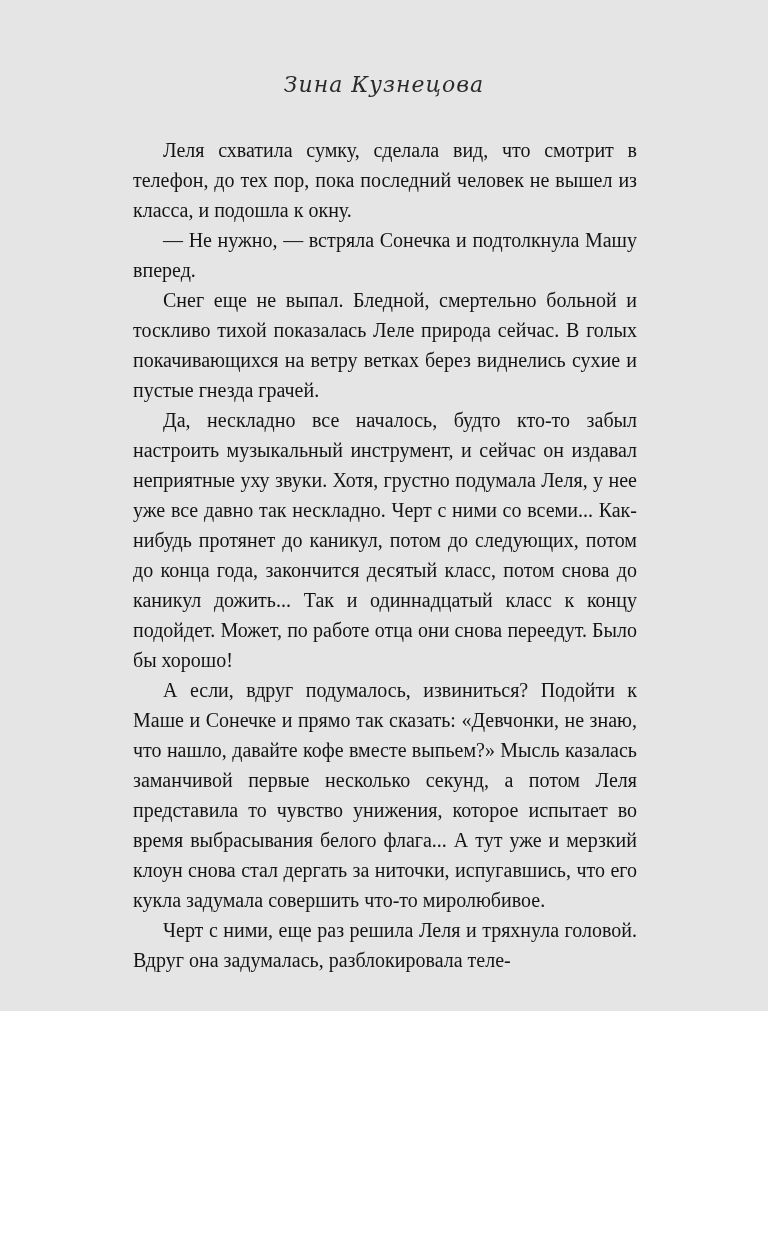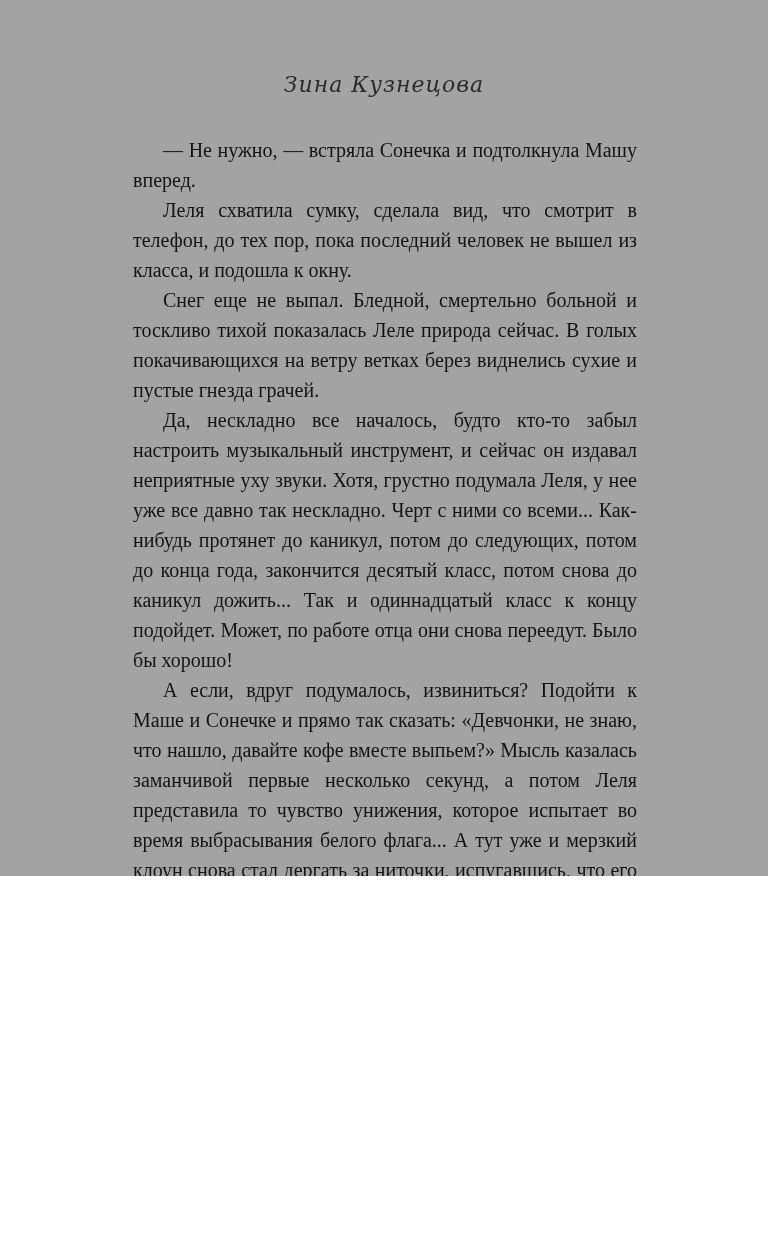--- a/index.html
+++ b/index.html
@@ -3,22 +3,22 @@
 <meta charset="utf-8">
 <style>
   html, body {
     margin: 0;
     padding: 0;
     background: #ffffff;
   }
   .page {
     position: relative;
     width: 768px;
-    height: 876px;
-    background: #a3a3a3;
+    height: 1011px;
+    background: #e5e5e5;
     overflow: hidden;
     text-decoration: underline;
   }
   .running-head {
     position: absolute;
     top: 72px;
     left: 0;
     width: 100%;
     text-align: center;
     font-family: "DejaVu Serif", serif;
@@ -55,22 +55,23 @@
   }
 </style>
 </head>
 <body>
 
 <div class="page">
 
   <div class="running-head">Зина Кузнецова</div>
 
   <div class="text-block">
+    <p>Леля схватила сумку, сделала вид, что смотрит в телефон, до тех пор, пока последний человек не вышел из класса, и подошла к окну.</p>
     <p>— Не нужно, — встряла Сонечка и подтолкнула Машу вперед.</p>
-    <p>Леля схватила сумку, сделала вид, что смотрит в телефон, до тех пор, пока последний человек не вышел из класса, и подошла к окну.</p>
     <p>Снег еще не выпал. Бледной, смертельно больной и тоскливо тихой показалась Леле природа сейчас. В голых покачивающихся на ветру ветках берез виднелись сухие и пустые гнезда грачей.</p>
     <p>Да, нескладно все началось, будто кто-то забыл настроить музыкальный инструмент, и сейчас он издавал неприятные уху звуки. Хотя, грустно подумала Леля, у нее уже все давно так нескладно. Черт с ними со всеми... Как-нибудь протянет до каникул, потом до следующих, потом до конца года, закончится десятый класс, потом снова до каникул дожить... Так и одиннадцатый класс к концу подойдет. Может, по работе отца они снова переедут. Было бы хорошо!</p>
     <p>А если, вдруг подумалось, извиниться? Подойти к Маше и Сонечке и прямо так сказать: «Девчонки, не знаю, что нашло, давайте кофе вместе выпьем?» Мысль казалась заманчивой первые несколько секунд, а потом Леля представила то чувство унижения, которое испытает во время выбрасывания белого флага... А тут уже и мерзкий клоун снова стал дергать за ниточки, испугавшись, что его кукла задумала совершить что-то миролюбивое.</p>
+    <p>Черт с ними, еще раз решила Леля и тряхнула головой. Вдруг она задумалась, разблокировала теле-</p>
   </div>
 
   <div class="page-number">30</div>
 
 </div>
 
 </body></html>

